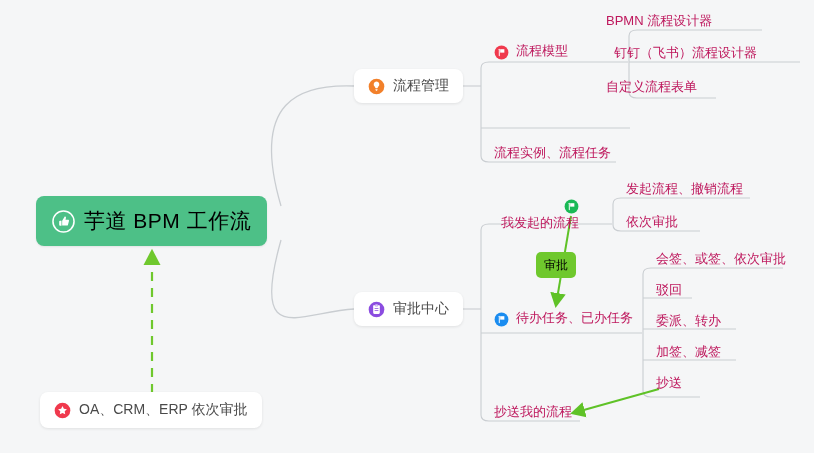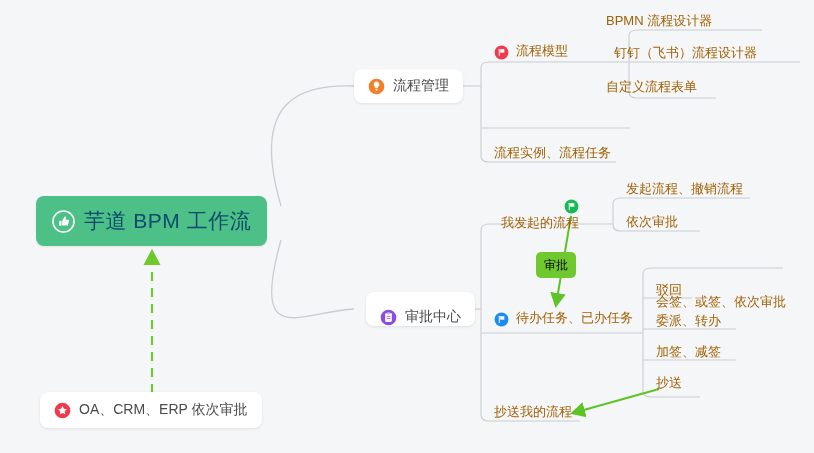--- a/index.html
+++ b/index.html
@@ -29,42 +29,42 @@
     display: flex;
     align-items: center;
   }
 
   
   .root {
     background: #4dc087;
     border-radius: 8px;
     padding: 0 16px;
     height: 50px;
-    color: #0c4a6e;
+    color: #000000;
     font-size: 21px;
     letter-spacing: .5px;
     box-shadow: 0 1px 2px rgba(0,0,0,.08);
   }
   .root .label { margin-left: 9px; }
 
   
   .card {
     background: #ffffff;
     border-radius: 8px;
     padding: 0 14px;
     height: 34px;
     color: #4a4a4a;
     font-size: 14px;
     box-shadow: 0 1px 3px rgba(0,0,0,.09);
   }
   .card .label { margin-left: 8px; }
 
   
   .leaf {
-    color: #a16207;
+    color: #be185d;
     font-size: 13px;
     padding: 0 4px 3px 4px;
     height: 22px;
     align-items: flex-end;
   }
   .leaf.icon-leaf { padding-left: 2px; }
   .leaf .label { margin-left: 0; }
   .leaf .icon + .label { margin-left: 7px; }
 
   
@@ -195,21 +195,21 @@
   </div>
 
   <div class="node leaf" style="left:610px; top:43px;">
     <span class="label">钉钉（飞书）流程设计器</span>
   </div>
 
   <div class="node leaf" style="left:602px; top:77px;">
     <span class="label">自定义流程表单</span>
   </div>
 
-  <div class="node card" style="left:366px; top:292px;align-items:flex-end;">
+  <div class="node card" style="left:354px; top:292px;">
     <span class="icon">
       <svg width="17" height="17" viewBox="0 0 20 20">
         <circle cx="10" cy="10" r="9.2" fill="#8b4ce0"></circle>
         <rect x="6.1" y="4.8" width="7.8" height="10.4" rx="1.3" fill="#ffffff"></rect>
         <rect x="8.1" y="3.7" width="3.8" height="2.2" rx="1" fill="#ffffff" stroke="#8b4ce0" stroke-width=".7"></rect>
         <rect x="7.6" y="8.2" width="4.8" height="1" rx=".5" fill="#8b4ce0"></rect>
         <rect x="7.6" y="10.6" width="4.8" height="1" rx=".5" fill="#8b4ce0"></rect>
       </svg>
     </span>
     <span class="label">审批中心</span>
@@ -242,21 +242,21 @@
   </div>
 
   <div class="node leaf" style="left:622px; top:179px;">
     <span class="label">发起流程、撤销流程</span>
   </div>
 
   <div class="node leaf" style="left:622px; top:212px;">
     <span class="label">依次审批</span>
   </div>
 
-  <div class="node leaf" style="left:652px; top:249px;margin-top:43px;">
+  <div class="node leaf" style="left:652px; top:249px;">
     <span class="label">会签、或签、依次审批</span>
   </div>
 
   <div class="node leaf" style="left:652px; top:280px;">
     <span class="label">驳回</span>
   </div>
 
   <div class="node leaf" style="left:652px; top:342px;">
     <span class="label">加签、减签</span>
   </div>

